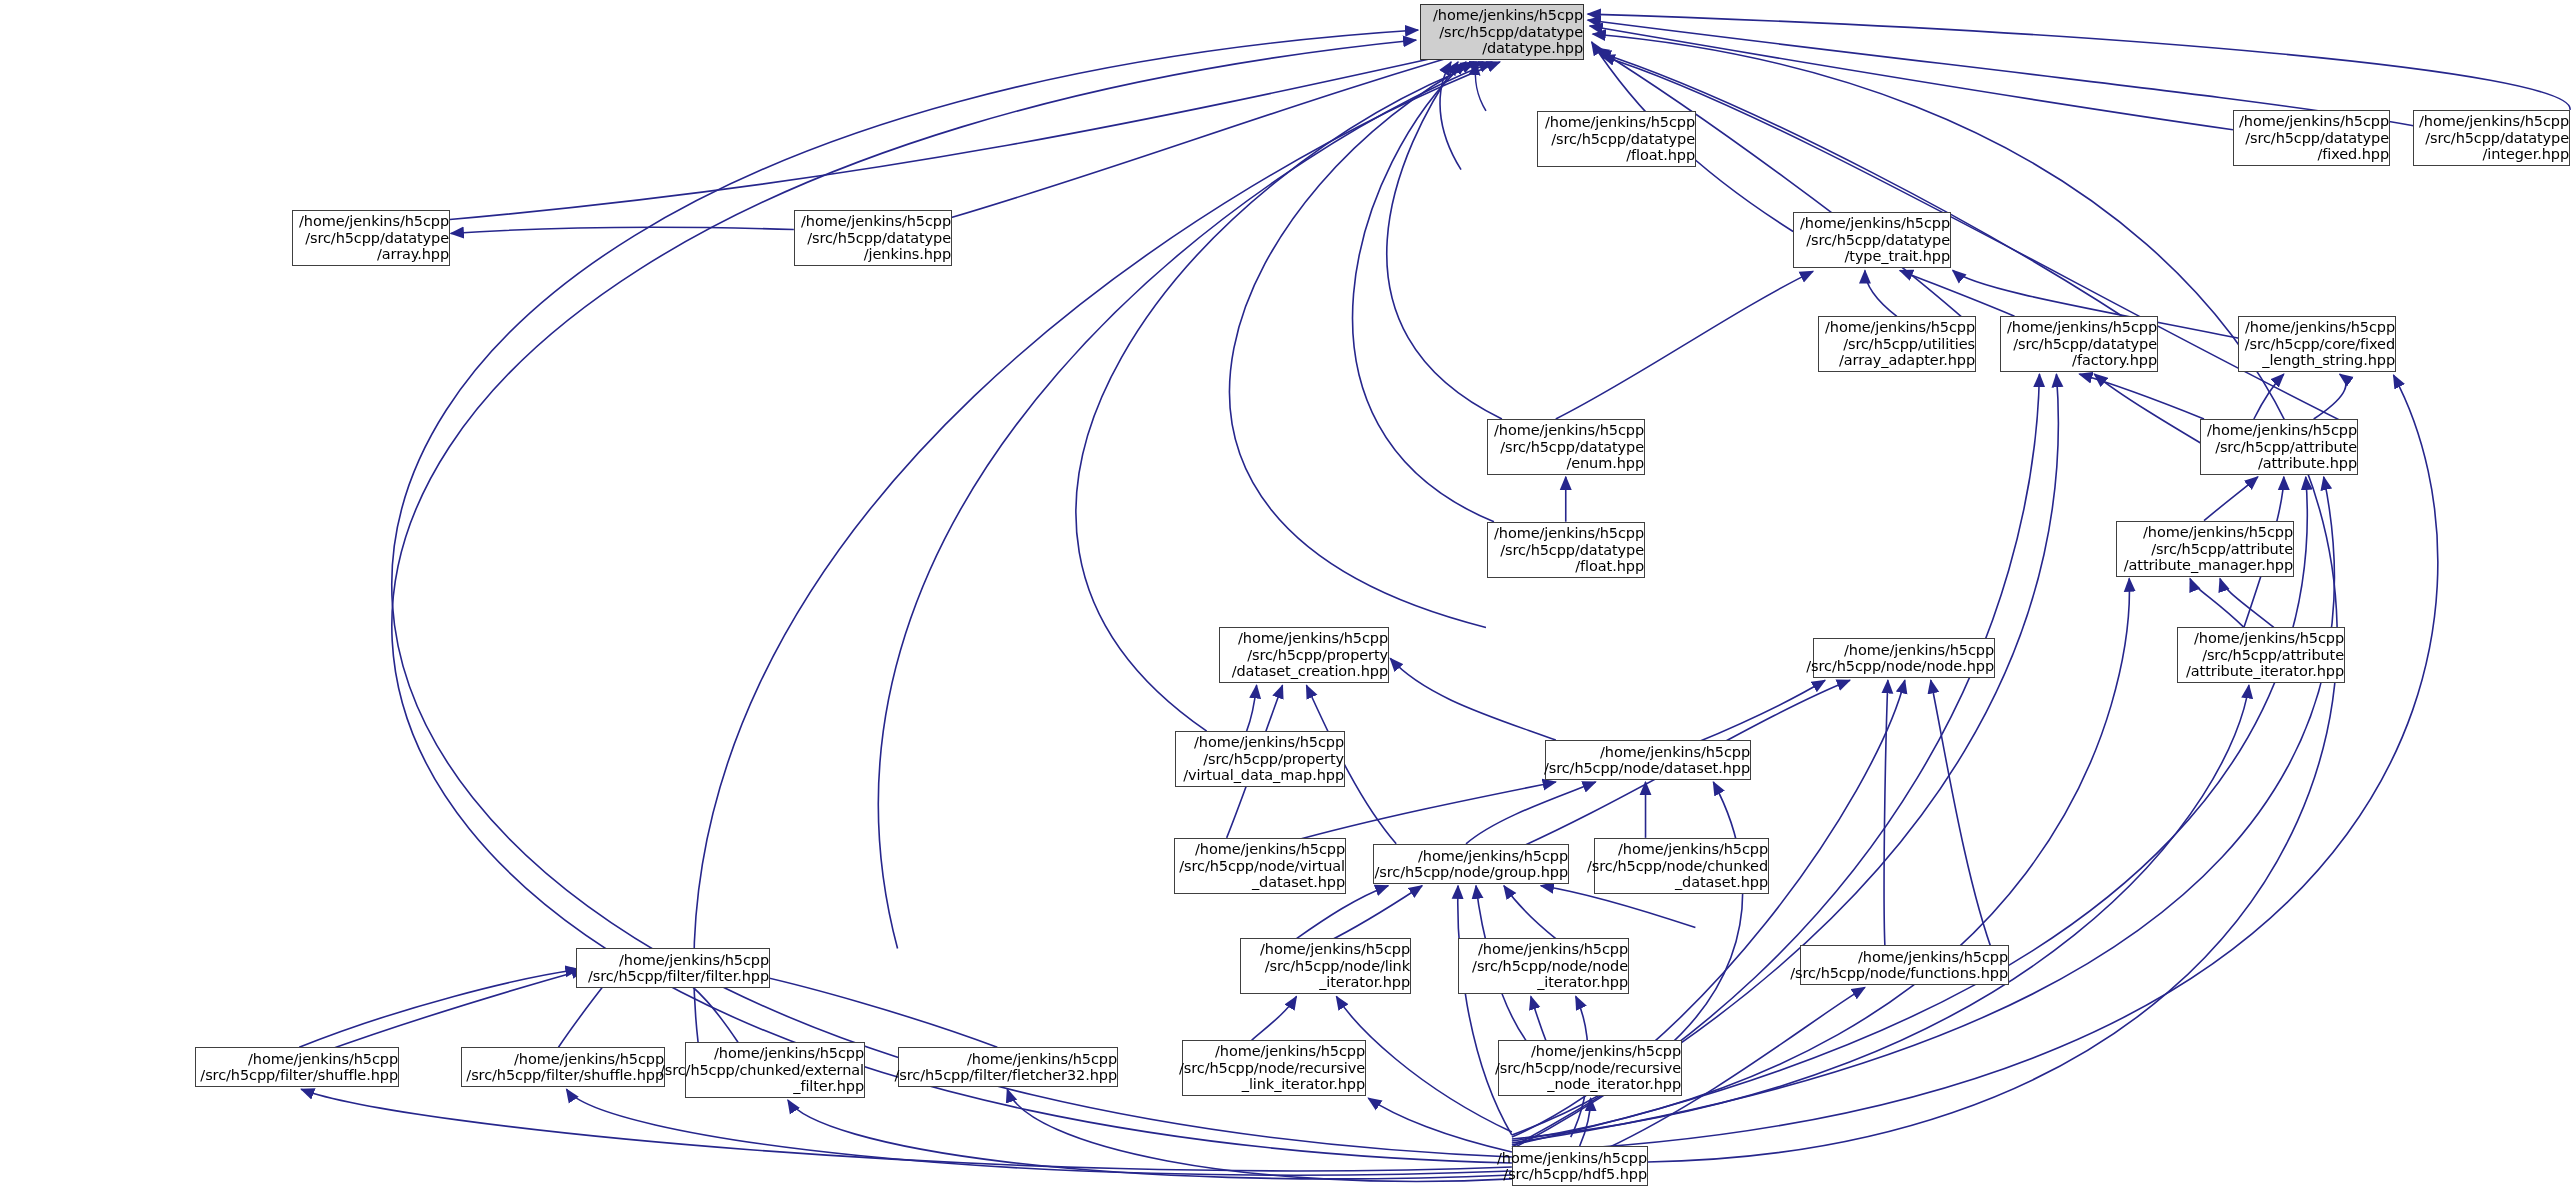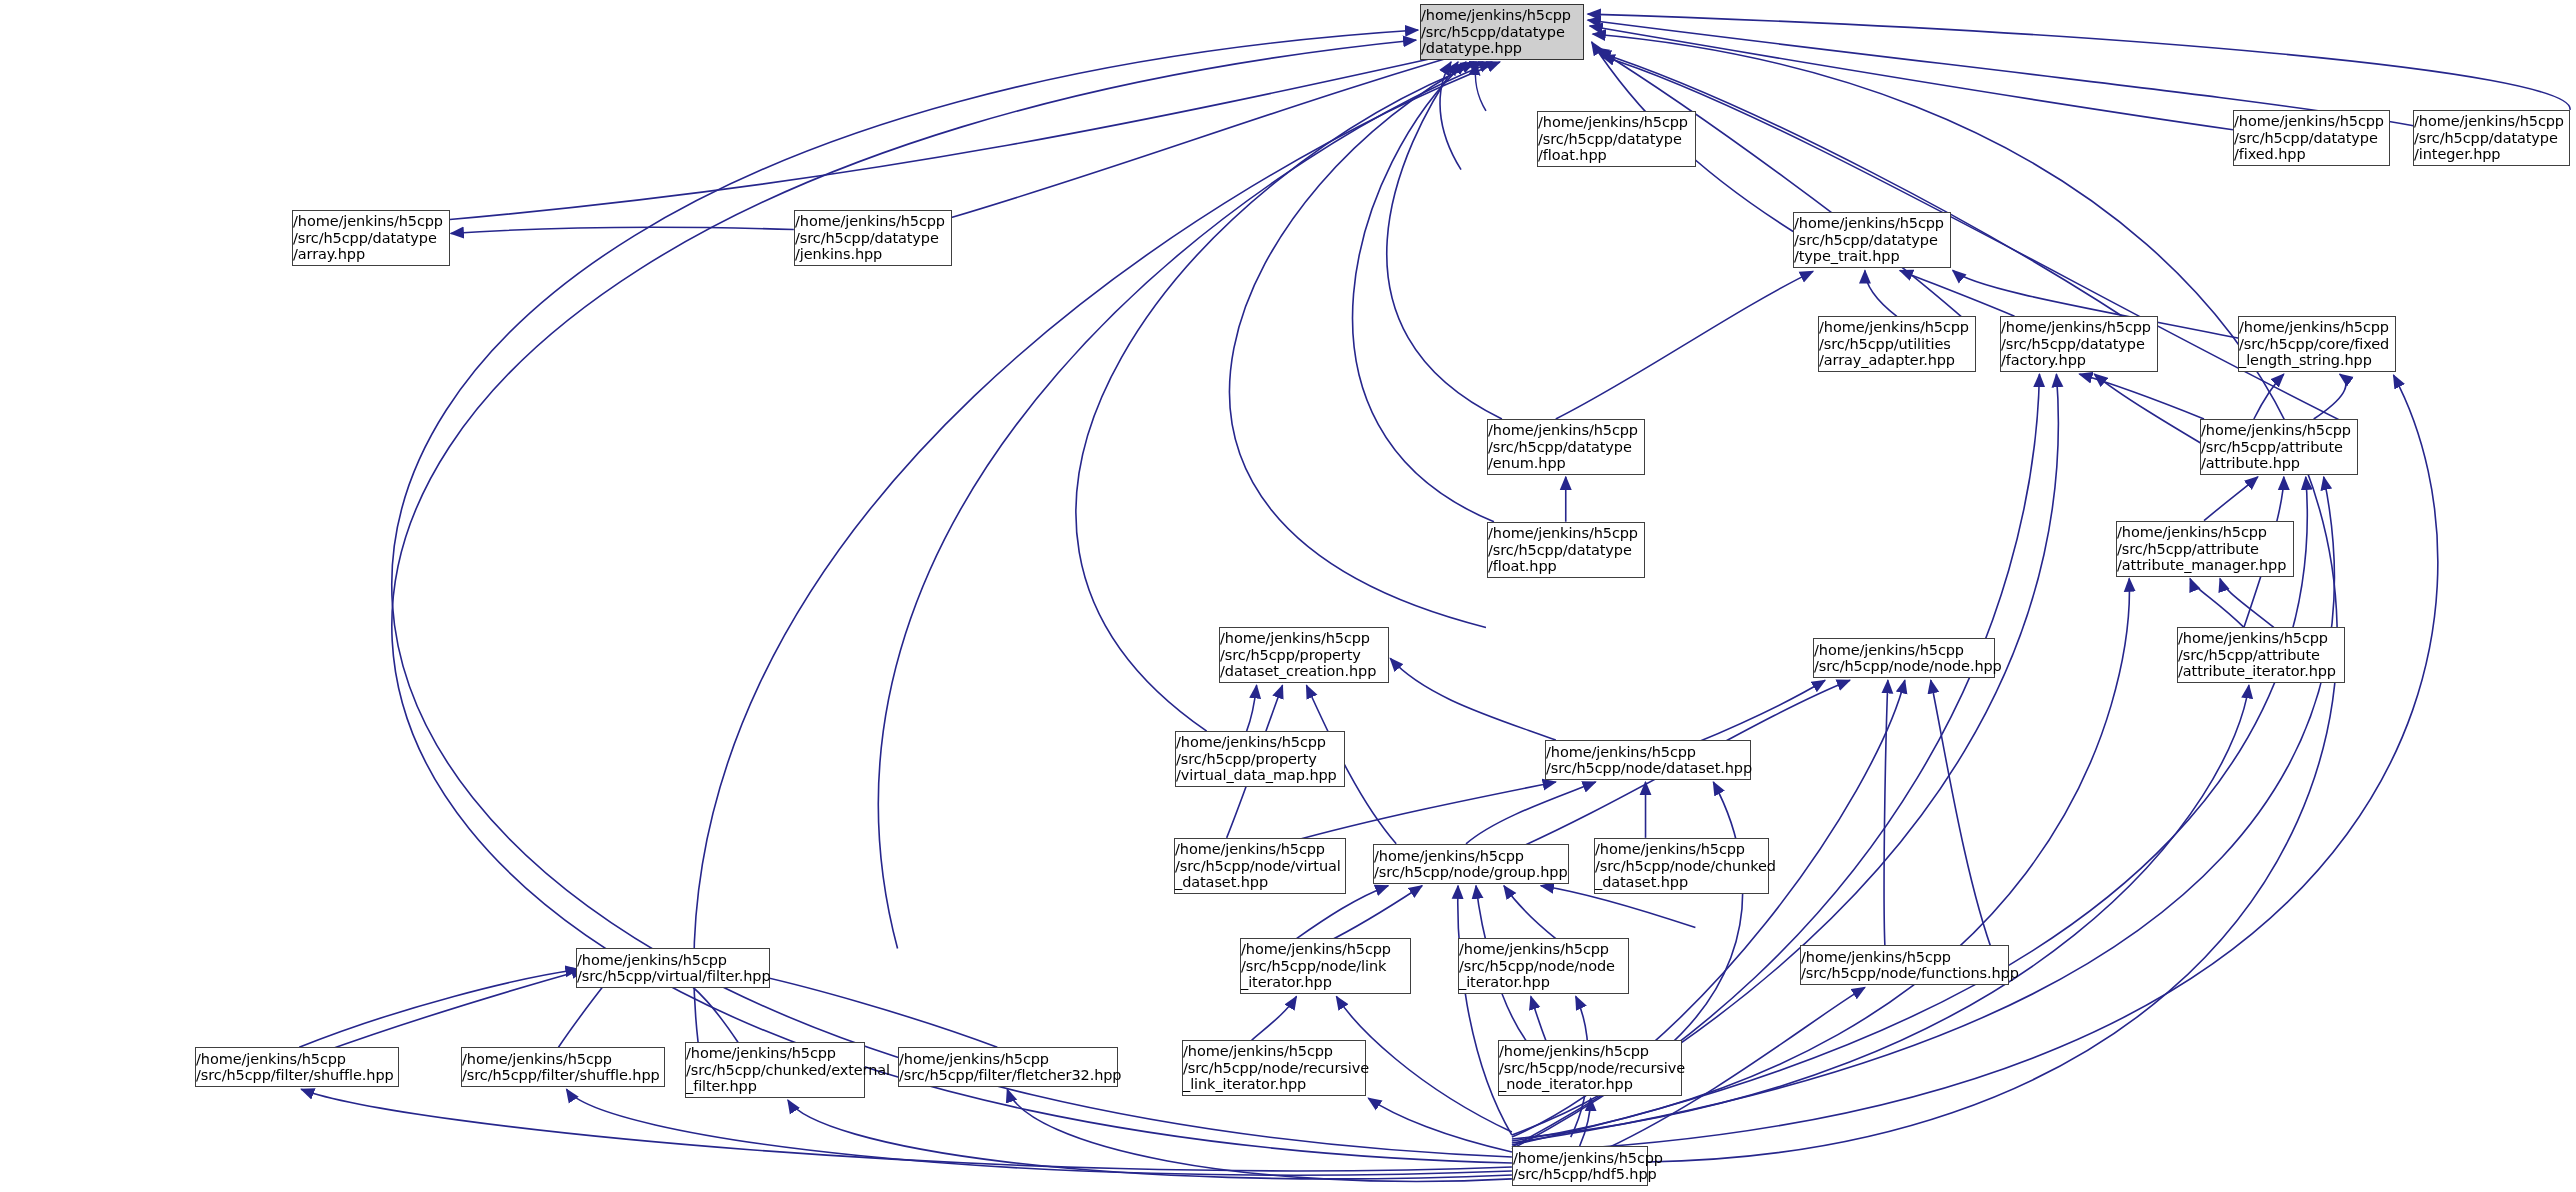--- a/index.html
+++ b/index.html
@@ -27,21 +27,21 @@
     box-sizing: border-box;
     border: 1.5px solid #404040;
     background: #ffffff;
     color: #000000;
     font-size: 14.5px;
     line-height: 16.5px;
     text-align: center;
     display: flex;
     flex-direction: column;
     justify-content: center;
-    align-items: flex-start;
+    align-items: flex-end;
     white-space: pre;
     letter-spacing: -0.1px;
     z-index: 5;
   }
   .node.root {
     background: #cfcfcf;
     border-color: #333333;
   }
   .node span { display: block; }
 </style>
@@ -168,21 +168,21 @@
     <div class="node" style="left: 1487px; top: 522px; width: 158px; height: 56px;"><span>/home/jenkins/h5cpp</span><span>/src/h5cpp/datatype</span><span>/float.hpp</span></div>
     <div class="node" style="left: 2116px; top: 521px; width: 178px; height: 56px;"><span>/home/jenkins/h5cpp</span><span>/src/h5cpp/attribute</span><span>/attribute_manager.hpp</span></div>
     <div class="node" style="left: 2177px; top: 627px; width: 168px; height: 56px;"><span>/home/jenkins/h5cpp</span><span>/src/h5cpp/attribute</span><span>/attribute_iterator.hpp</span></div>
     <div class="node" style="left: 1219px; top: 627px; width: 170px; height: 56px;"><span>/home/jenkins/h5cpp</span><span>/src/h5cpp/property</span><span>/dataset_creation.hpp</span></div>
     <div class="node" style="left: 1813px; top: 638px; width: 182px; height: 40px;"><span>/home/jenkins/h5cpp</span><span>/src/h5cpp/node/node.hpp</span></div>
     <div class="node" style="left: 1175px; top: 731px; width: 170px; height: 56px;"><span>/home/jenkins/h5cpp</span><span>/src/h5cpp/property</span><span>/virtual_data_map.hpp</span></div>
     <div class="node" style="left: 1545px; top: 740px; width: 206px; height: 40px;"><span>/home/jenkins/h5cpp</span><span>/src/h5cpp/node/dataset.hpp</span></div>
     <div class="node" style="left: 1174px; top: 838px; width: 172px; height: 56px;"><span>/home/jenkins/h5cpp</span><span>/src/h5cpp/node/virtual</span><span>_dataset.hpp</span></div>
     <div class="node" style="left: 1373px; top: 844px; width: 196px; height: 40px;"><span>/home/jenkins/h5cpp</span><span>/src/h5cpp/node/group.hpp</span></div>
     <div class="node" style="left: 1594px; top: 838px; width: 175px; height: 56px;"><span>/home/jenkins/h5cpp</span><span>/src/h5cpp/node/chunked</span><span>_dataset.hpp</span></div>
-    <div class="node" style="left: 576px; top: 948px; width: 194px; height: 40px;"><span>/home/jenkins/h5cpp</span><span>/src/h5cpp/virtual/filter.hpp</span></div>
+    <div class="node" style="left: 576px; top: 948px; width: 194px; height: 40px;"><span>/home/jenkins/h5cpp</span><span>/src/h5cpp/filter/filter.hpp</span></div>
     <div class="node" style="left: 1240px; top: 938px; width: 171px; height: 56px;"><span>/home/jenkins/h5cpp</span><span>/src/h5cpp/node/link</span><span>_iterator.hpp</span></div>
     <div class="node" style="left: 1458px; top: 938px; width: 171px; height: 56px;"><span>/home/jenkins/h5cpp</span><span>/src/h5cpp/node/node</span><span>_iterator.hpp</span></div>
     <div class="node" style="left: 1800px; top: 945px; width: 209px; height: 40px;"><span>/home/jenkins/h5cpp</span><span>/src/h5cpp/node/functions.hpp</span></div>
     <div class="node" style="left: 195px; top: 1047px; width: 204px; height: 40px;"><span>/home/jenkins/h5cpp</span><span>/src/h5cpp/filter/shuffle.hpp</span></div>
     <div class="node" style="left: 461px; top: 1047px; width: 204px; height: 40px;"><span>/home/jenkins/h5cpp</span><span>/src/h5cpp/filter/shuffle.hpp</span></div>
     <div class="node" style="left: 685px; top: 1042px; width: 180px; height: 56px;"><span>/home/jenkins/h5cpp</span><span>/src/h5cpp/chunked/external</span><span>_filter.hpp</span></div>
     <div class="node" style="left: 898px; top: 1047px; width: 220px; height: 40px;"><span>/home/jenkins/h5cpp</span><span>/src/h5cpp/filter/fletcher32.hpp</span></div>
     <div class="node" style="left: 1182px; top: 1040px; width: 184px; height: 56px;"><span>/home/jenkins/h5cpp</span><span>/src/h5cpp/node/recursive</span><span>_link_iterator.hpp</span></div>
     <div class="node" style="left: 1498px; top: 1040px; width: 184px; height: 56px;"><span>/home/jenkins/h5cpp</span><span>/src/h5cpp/node/recursive</span><span>_node_iterator.hpp</span></div>
     <div class="node" style="left: 1512px; top: 1146px; width: 136px; height: 40px;"><span>/home/jenkins/h5cpp</span><span>/src/h5cpp/hdf5.hpp</span></div>

